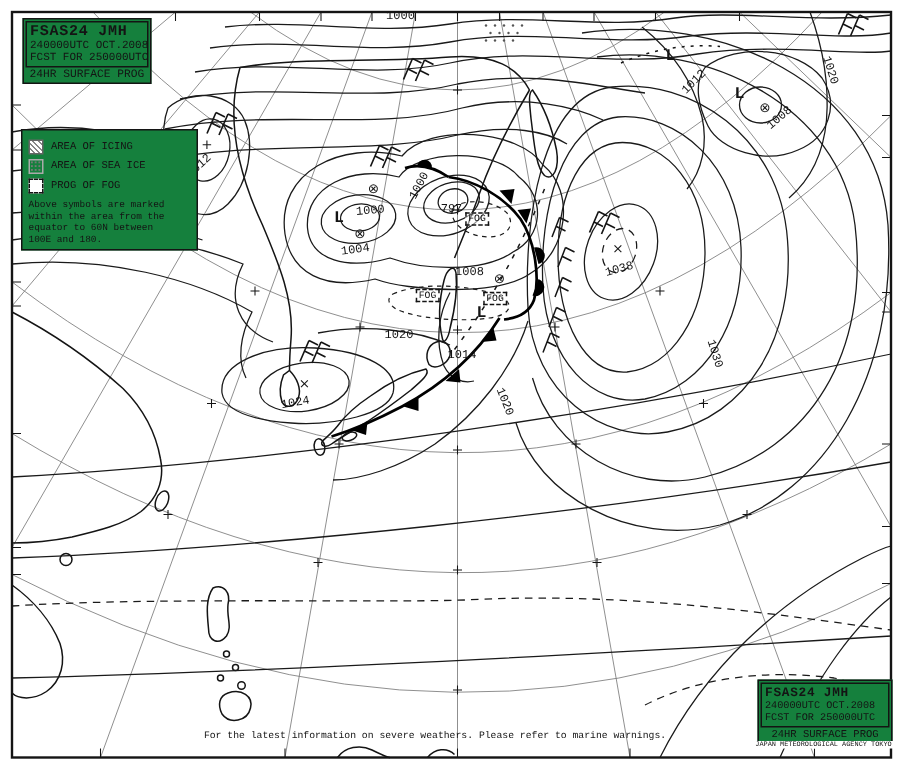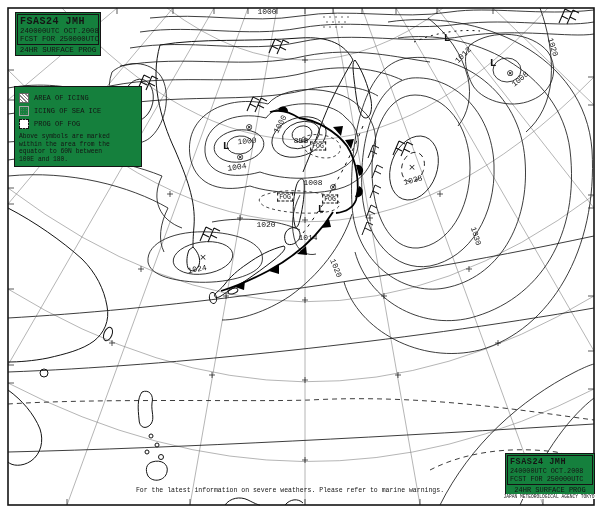--- a/index.html
+++ b/index.html
@@ -10,21 +10,21 @@
   .lmark{position:absolute;font-size:11px;font-weight:bold;z-index:3}
   .fog{position:absolute;font-size:6.5px;border:1px dashed #141414;padding:0 1px;
        background:rgba(255,255,255,.5);z-index:3;white-space:nowrap}
   .csym{position:absolute;font-family:"DejaVu Sans",sans-serif;font-size:9px;z-index:3;line-height:9px}
   .box{position:absolute;background:#15803d;border:1.5px solid #141414;z-index:5;box-sizing:border-box}
   #title-box{left:15px;top:12px;width:86px;padding:1px}
   .inner{border:1.2px solid #141414;padding:1px 2px;text-align:left}
   .t1{font-size:10px;font-weight:bold;letter-spacing:.5px;white-space:nowrap}
   .t2{font-size:7.3px;white-space:nowrap}
   .t4{font-size:7.5px;text-align:center;padding-top:1px;white-space:nowrap}
-  #legend-box{left:14px;top:86px;width:128px;padding:3px 4px}
+  #legend-box{left:14px;top:86px;width:118px;padding:3px 4px}
   .lrow{display:flex;align-items:center;margin:3px 0}
   .licn{width:10px;height:10px;margin-right:5px;flex:none;box-sizing:border-box}
   .licn-icing{border:1px solid #666;background:repeating-linear-gradient(45deg,#fff 0 1.5px,#888 1.5px 2.5px)}
   .licn-seaice{border:1px solid #aaa;background-image:radial-gradient(#777 .6px,transparent .7px);background-size:2.5px 2.5px}
   .licn-fog{border:1.3px dashed #141414;background:#fff}
   .llabel{font-size:7px;white-space:nowrap}
   .lnote{font-size:6.3px;line-height:7.6px;margin-top:4px;width:96px}
   #credit-box{left:505px;top:453px;width:90px;padding:1px}
   #credit-box .t1{font-size:8.5px}
   #credit-box .t2{font-size:6.8px}
@@ -220,21 +220,21 @@
     <g transform="translate(362,235)">
           <path d="M0,0 L5,-13 M5,-13 L11,-10 M3,-7 L9,-4"></path>
         </g>
   </g>
 
   <rect x="8" y="8" width="586" height="497" fill="none" stroke="#141414" stroke-width="1.6"></rect>
 </svg>
 
 <div class="pl" style="left: 247px; top: 141px; transform: translate(-50%, -50%) rotate(-5deg);">1000</div>
 <div class="pl" style="left: 237px; top: 167px; transform: translate(-50%, -50%) rotate(-8deg);">1004</div>
-<div class="pl" style="left: 301px; top: 140px; transform: translate(-50%, -50%) rotate(0deg);">853</div>
+<div class="pl" style="left: 301px; top: 140px; transform: translate(-50%, -50%) rotate(0deg);">797</div>
 <div class="pl" style="left: 280px; top: 124px; transform: translate(-50%, -50%) rotate(-62deg);">1000</div>
 <div class="pl" style="left: 313px; top: 182px; transform: translate(-50%, -50%) rotate(0deg);">1008</div>
 <div class="pl" style="left: 308px; top: 237px; transform: translate(-50%, -50%) rotate(0deg); text-align: center;">1014</div>
 <div class="pl" style="left: 133px; top: 111px; transform: translate(-50%, -50%) rotate(-42deg);">1012</div>
 <div class="pl" style="left: 197px; top: 269px; transform: translate(-50%, -50%) rotate(-10deg);">1024</div>
 <div class="pl" style="left: 266px; top: 224px; transform: translate(-50%, -50%) rotate(0deg);">1020</div>
 <div class="pl" style="left: 413px; top: 180px; transform: translate(-50%, -50%) rotate(-15deg);">1038</div>
 <div class="pl" style="left: 463px; top: 55px; transform: translate(-50%, -50%) rotate(-45deg);">1012</div>
 <div class="pl" style="left: 520px; top: 79px; transform: translate(-50%, -50%) rotate(-40deg);">1008</div>
 <div class="pl" style="left: 553px; top: 47px; transform: translate(-50%, -50%) rotate(72deg);">1020</div>
@@ -268,21 +268,21 @@
   <div class="t4">24HR SURFACE PROG</div>
 </div>
 
 <div class="box" id="legend-box">
   <div class="lrow">
     <span class="licn licn-icing"></span>
     <span class="llabel">AREA OF ICING</span>
   </div>
   <div class="lrow">
     <span class="licn licn-seaice"></span>
-    <span class="llabel">ICING OF SEA ICE</span>
+    <span class="llabel">AREA OF SEA ICE</span>
   </div>
   <div class="lrow">
     <span class="licn licn-fog"></span>
     <span class="llabel">PROG OF FOG</span>
   </div>
   <div class="lnote">Above symbols are marked within the area from the equator to 60N between 100E and 180.</div>
 </div>
 
 <div class="box" id="credit-box">
   <div class="inner">

